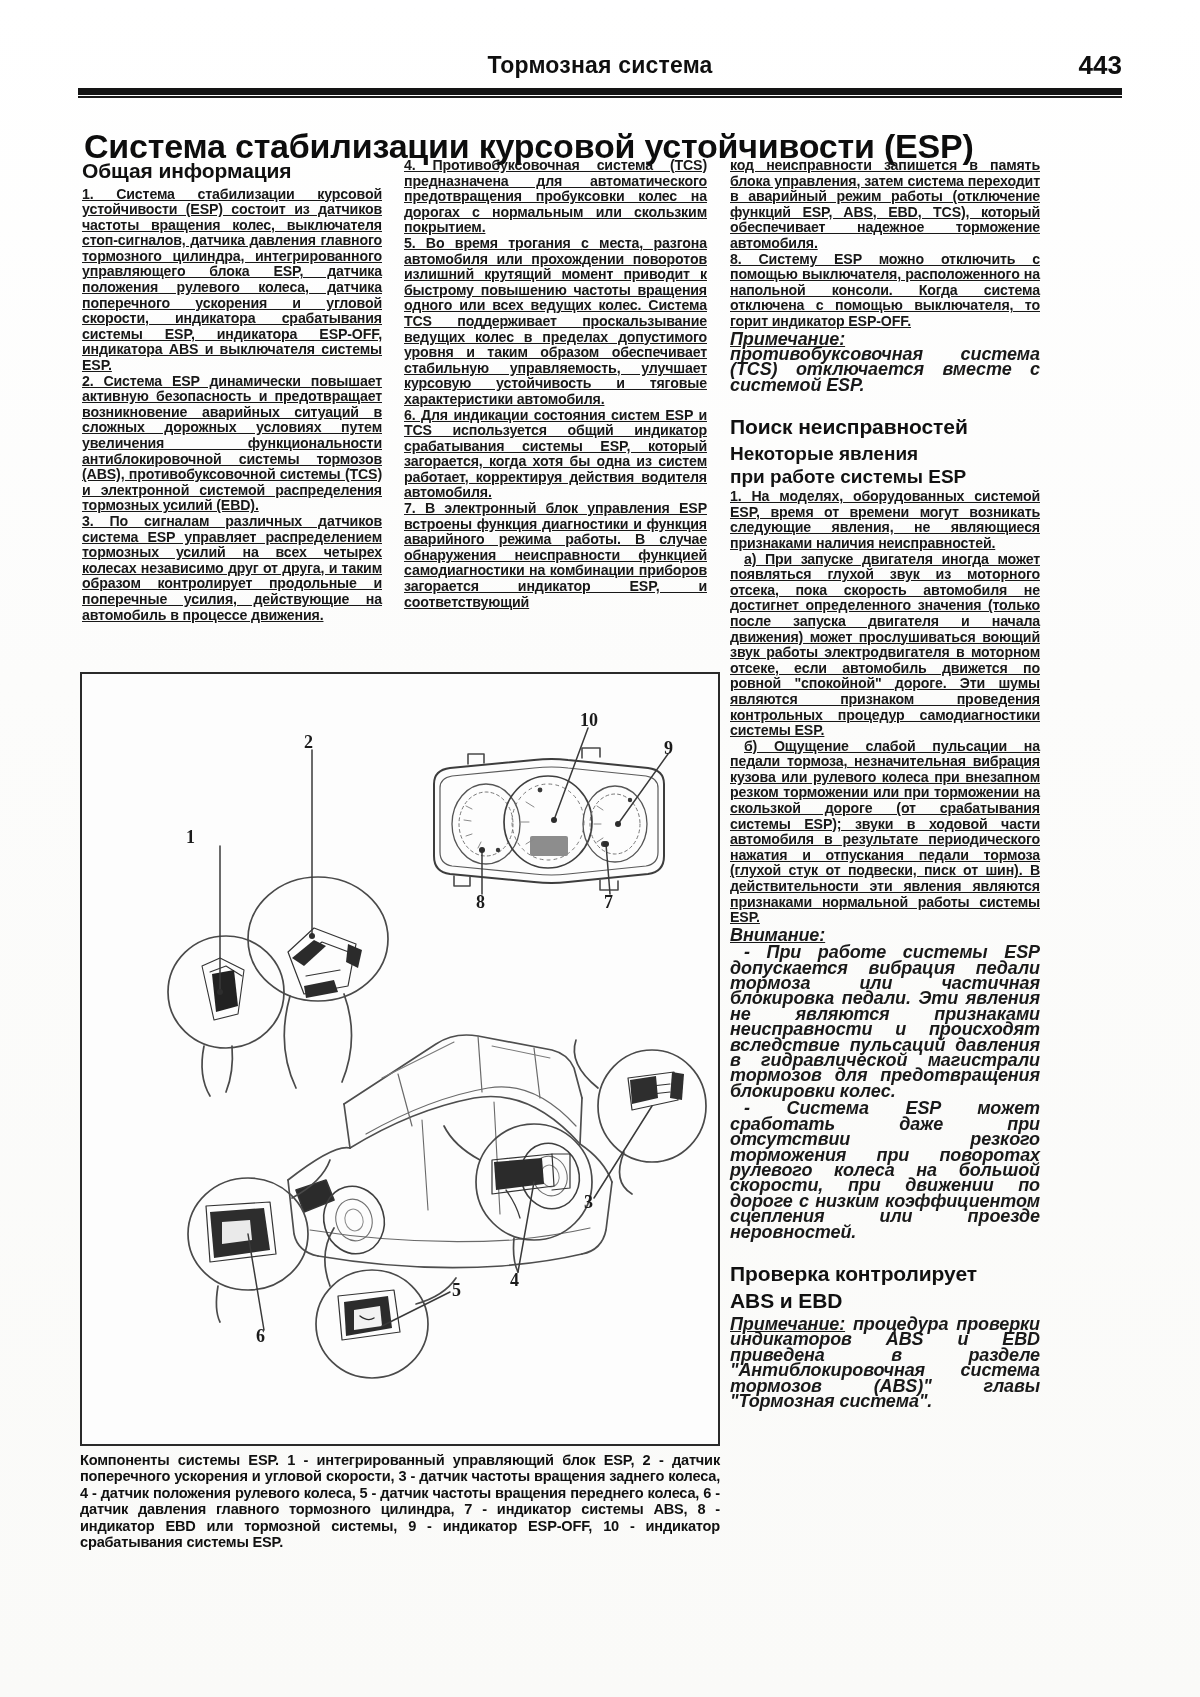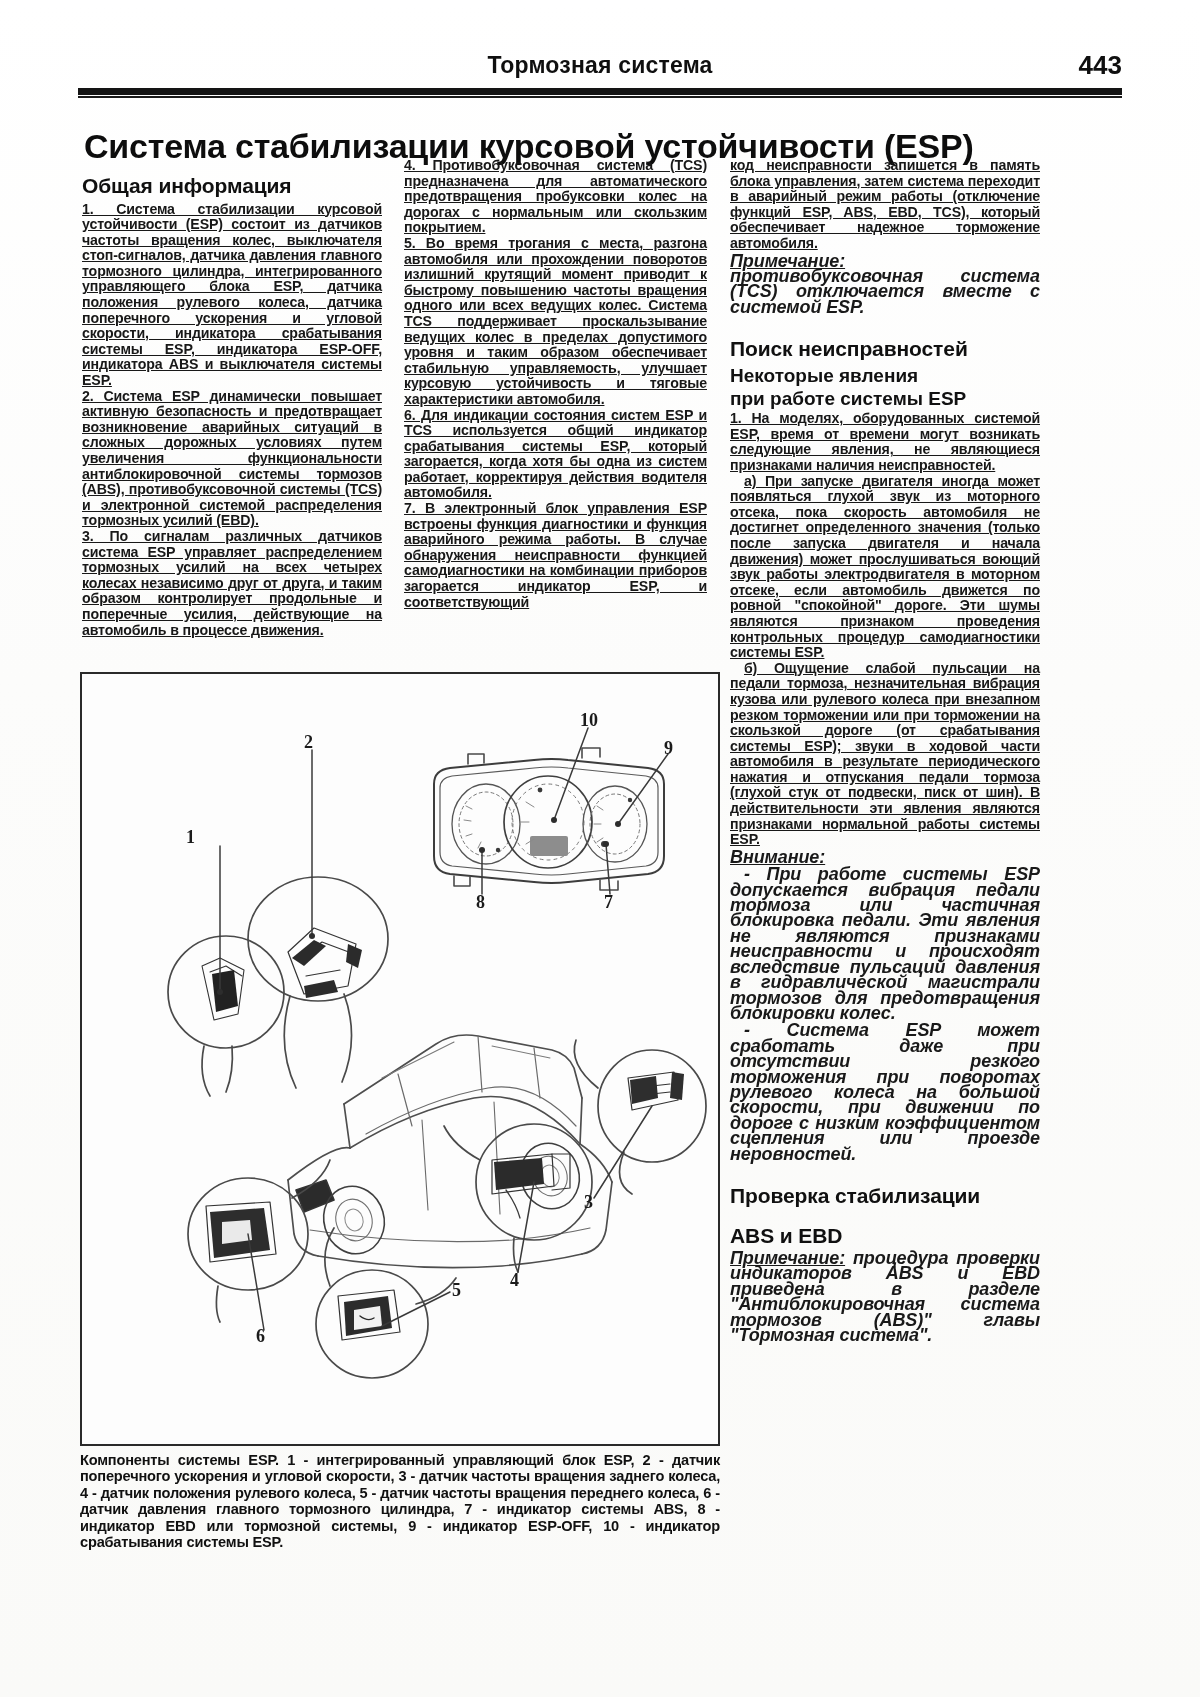--- a/index.html
+++ b/index.html
@@ -56,21 +56,21 @@
   }
 
   
   .col { position:absolute; top:158px; }
   .col1 { left:82px;  width:300px; }
   .col2 { left:404px; width:303px; }
   .col3 { left:730px; width:310px; }
 
   .h2 {
     font-size:21px; font-weight:bold; color:#101010;
-    margin:16px 0 4px 0; line-height:1.12; letter-spacing:-0.1px;
+    margin:1px 0 4px 0; line-height:1.12; letter-spacing:-0.1px;
   }
   .h2.sp { margin-top:22px; }
   .h3 {
     font-size:19px; font-weight:bold; color:#111;
     margin:0 0 2px 0; line-height:1.12;
   }
 
   p.body {
     margin:0; padding:0;
     font-size:14.2px;
@@ -143,37 +143,38 @@
 
   <div class="col col2">
     <p class="body">4. Противобуксовочная система (TCS) предназначена для автоматического предотвращения пробуксовки колес на дорогах с нормальным или скользким покрытием.</p>
     <p class="body">5. Во время трогания с места, разгона автомобиля или прохождении поворотов излишний крутящий момент приводит к быстрому повышению частоты вращения одного или всех ведущих колес. Система TCS поддерживает проскальзывание ведущих колес в пределах допустимого уровня и таким образом обеспечивает стабильную управляемость, улучшает курсовую устойчивость и тяговые характеристики автомобиля.</p>
     <p class="body">6. Для индикации состояния систем ESP и TCS используется общий индикатор срабатывания системы ESP, который загорается, когда хотя бы одна из систем работает, корректируя действия водителя автомобиля.</p>
     <p class="body">7. В электронный блок управления ESP встроены функция диагностики и функция аварийного режима работы. В случае обнаружения неисправности функцией самодиагностики на комбинации приборов загорается индикатор ESP, и соответствующий</p>
   </div>
 
   <div class="col col3">
     <p class="body">код неисправности запишется в память блока управления, затем система переходит в аварийный режим работы (отключение функций ESP, ABS, EBD, TCS), который обеспечивает надежное торможение автомобиля.</p>
+    <p class="body">8. Систему ESP можно отключить с помощью выключателя, расположенного на напольной консоли. Когда система отключена с помощью выключателя, то горит индикатор ESP-OFF.</p>
 
     <p class="note"><span class="lead">Примечание:</span><span> противобуксовочная система (TCS) отключается вместе с системой ESP.</span></p>
 
     <h2 class="h2 sp">Поиск неисправностей</h2>
 
     <h3 class="h3">Некоторые явления</h3>
     <h3 class="h3">при работе системы ESP</h3>
 
     <p class="body">1. На моделях, оборудованных системой ESP, время от времени могут возникать следующие явления, не являющиеся признаками наличия неисправностей.</p>
     <p class="body indent">а) При запуске двигателя иногда может появляться глухой звук из моторного отсека, пока скорость автомобиля не достигнет определенного значения (только после запуска двигателя и начала движения) может прослушиваться воющий звук работы электродвигателя в моторном отсеке, если автомобиль движется по ровной "спокойной" дороге. Эти шумы являются признаком проведения контрольных процедур самодиагностики системы ESP.</p>
     <p class="body indent">б) Ощущение слабой пульсации на педали тормоза, незначительная вибрация кузова или рулевого колеса при внезапном резком торможении или при торможении на скользкой дороге (от срабатывания системы ESP); звуки в ходовой части автомобиля в результате периодического нажатия и отпускания педали тормоза (глухой стук от подвески, писк от шин). В действительности эти явления являются признаками нормальной работы системы ESP.</p>
 
     <p class="note"><span class="lead">Внимание:</span></p>
     <p class="note indent">- При работе системы ESP допускается вибрация педали тормоза или частичная блокировка педали. Эти явления не являются признаками неисправности и происходят вследствие пульсаций давления в гидравлической магистрали тормозов для предотвращения блокировки колес.</p>
     <p class="note indent">- Система ESP может сработать даже при отсутствии резкого торможения при поворотах рулевого колеса на большой скорости, при движении по дороге с низким коэффициентом сцепления или проезде неровностей.</p>
 
-    <h2 class="h2 sp">Проверка стабилизации</h2>
+    <h2 class="h2 sp">Проверка контролирует</h2>
     <h2 class="h2">ABS и EBD</h2>
 
     <p class="note"><span class="lead">Примечание:</span><span> процедура проверки индикаторов ABS и EBD приведена в разделе "Антиблокировочная система тормозов (ABS)" главы "Тормозная система".</span></p>
   </div>
 
   <div class="figbox">
     <svg class="figsvg" width="632" height="766" viewBox="0 0 632 766">
       <g fill="none" stroke="#4a4a4a" stroke-width="1.6" stroke-linecap="round" stroke-linejoin="round">
 
         <path d="M352,110 Q352,96 368,94 L452,86 Q470,84 486,86 L566,94 Q582,96 582,110

